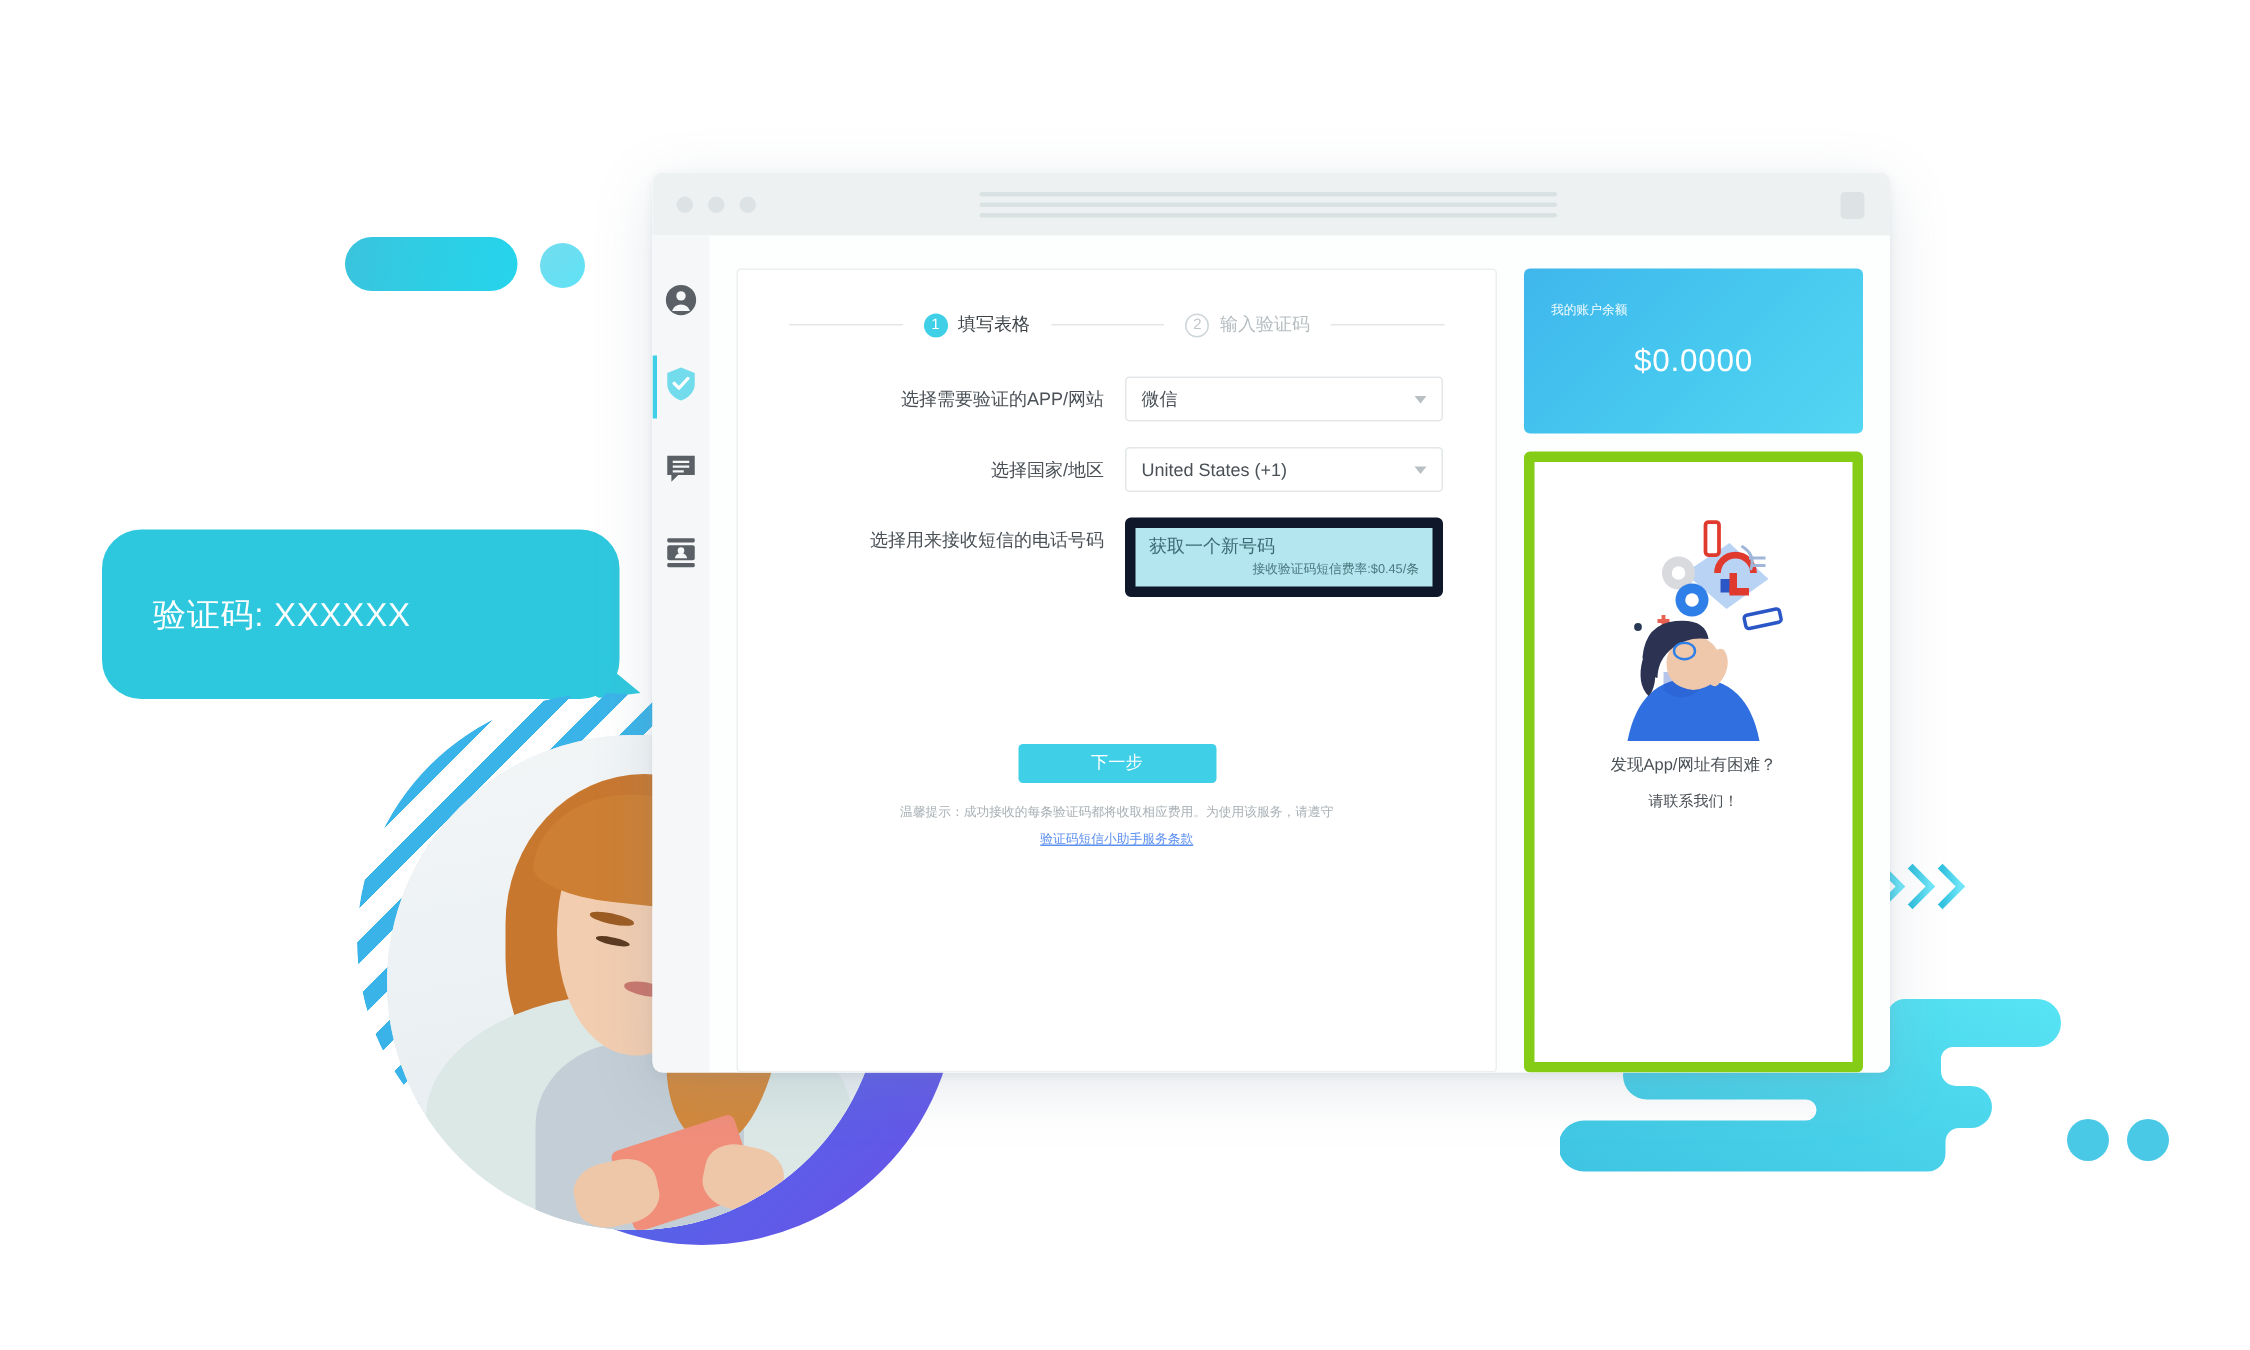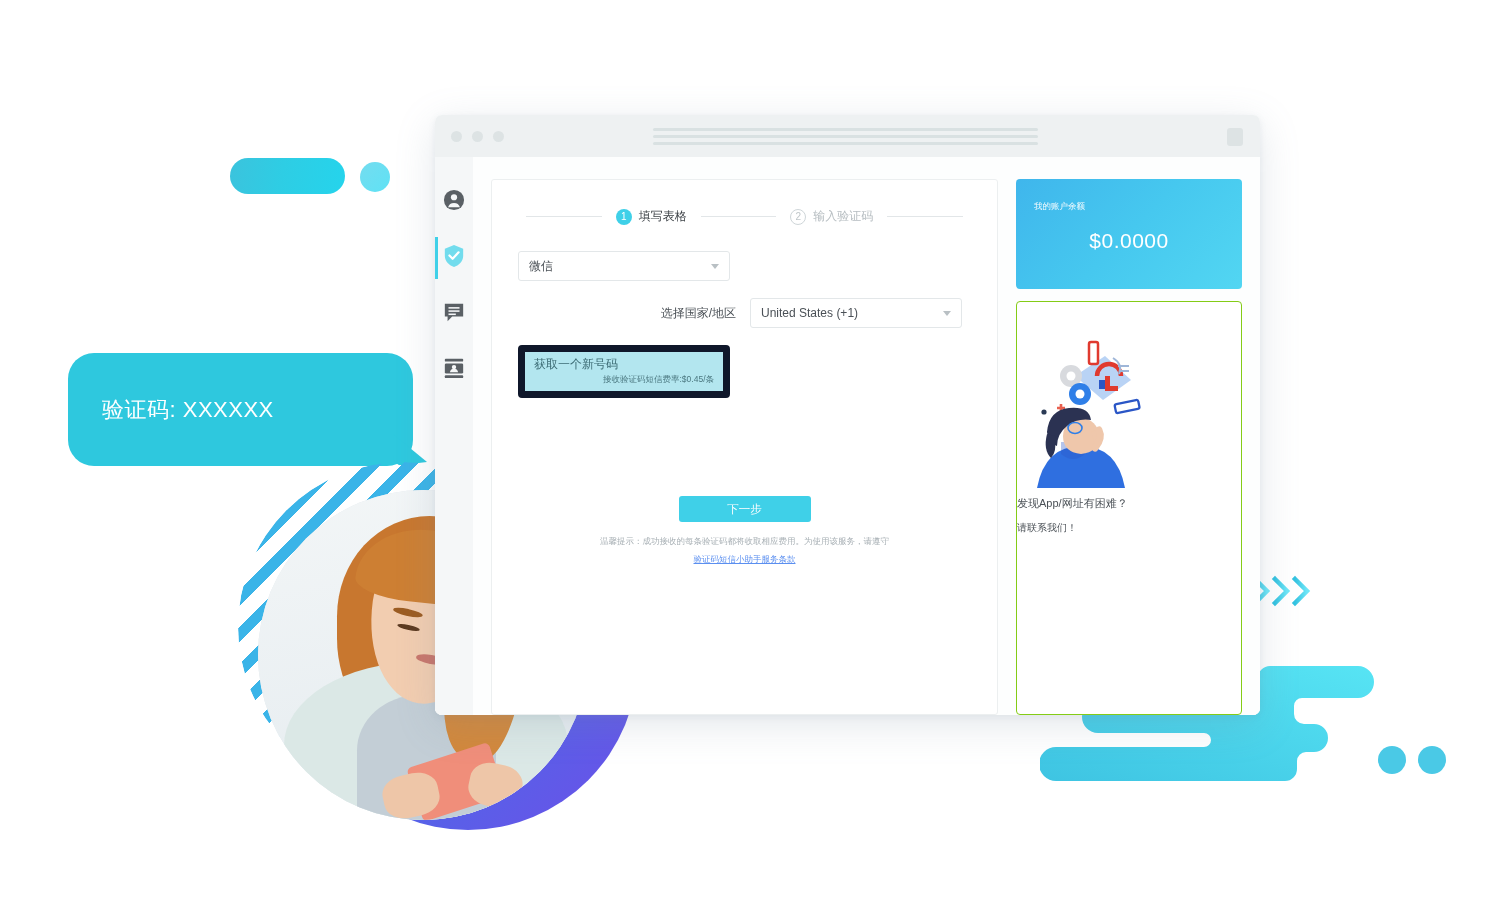--- a/index.html
+++ b/index.html
@@ -309,24 +309,25 @@
     border-radius: 4px;
     background: linear-gradient(135deg, #3fb6ec 0%, #46c8ef 50%, #52d6f2 100%);
     padding: 22px 18px 4px 18px;
     color:#ffffff;
   }
   #balance-label { font-size: 8.5px; opacity: .95; }
   #balance-amount { font-size: 21px; text-align: center; margin-top: 16px; letter-spacing: .5px; }
 
   #help-card {
     flex: 1;
-    border: 1px solid #84cc16;
+    border: 7px solid #84cc16;
     border-radius: 4px;
     background:#ffffff;
     display: flex; flex-direction: column;
+    align-items: center;
     padding-top: 26px;
   }
   #help-illustration { width: 128px; height: 160px; }
   #help-title { font-size: 11px; color: #4a5056; margin-top: 8px; }
   #help-sub { font-size: 10px; color: #4a5056; margin-top: 10px; }
 </style>
 </head>
 <body>
 
 <div class="deco" id="deco-pill"></div>
@@ -483,35 +484,37 @@
           <div class="step">
             <span class="step-num inactive">2</span>
             <span class="step-label inactive">输入验证码</span>
           </div>
           <div class="step-line short"></div>
         </div>
 
         <div id="form-rows">
 
           <div class="form-row">
+            <div class="form-label">选择需要验证的APP/网站</div>
             <div class="select-box">
               <span>微信</span>
               <span class="select-caret"></span>
             </div>
           </div>
 
           <div class="form-row">
             <div class="form-label">选择国家/地区</div>
             <div class="select-box">
               <span>United States (+1)</span>
               <span class="select-caret"></span>
             </div>
           </div>
 
           <div class="form-row">
+            <div class="form-label">选择用来接收短信的电话号码</div>
             <div class="phone-box">
               <div class="phone-main">获取一个新号码</div>
               <div class="phone-rate">接收验证码短信费率:$0.45/条</div>
             </div>
           </div>
 
         </div>
 
         <div id="next-wrap">
           <button id="next-button">下一步</button>

